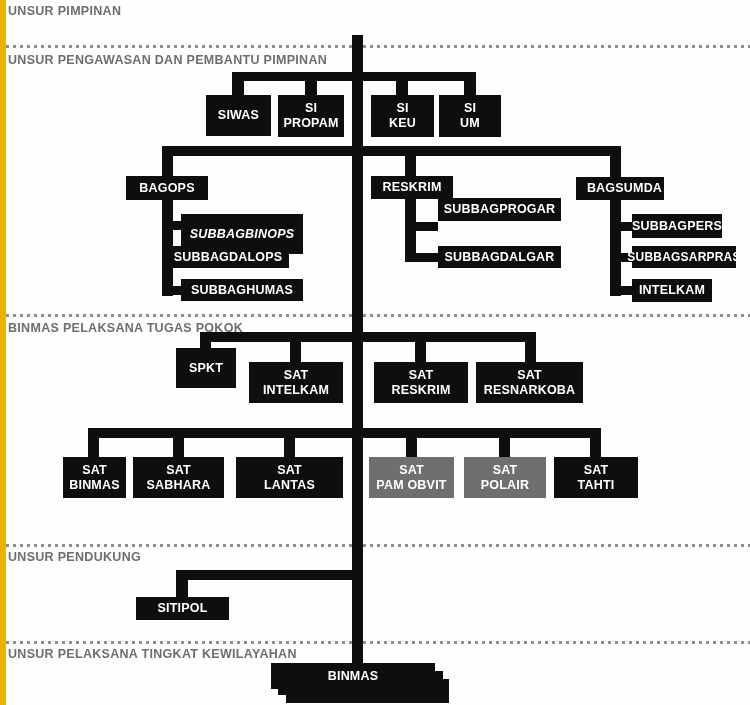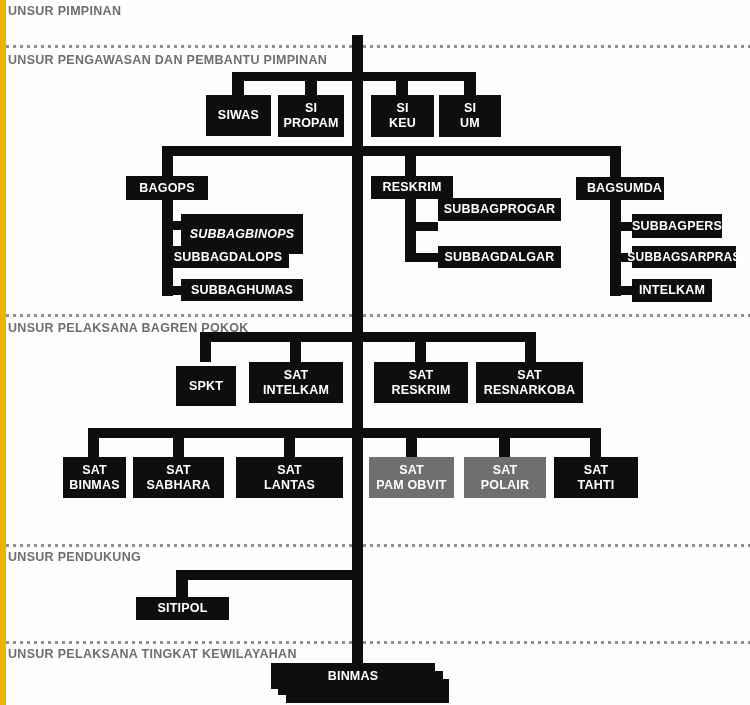--- a/index.html
+++ b/index.html
@@ -26,21 +26,21 @@
   .box.gray{background:#6f6f6f;}
   .stack{position:absolute;background:#0e0e0e;}
 </style>
 </head>
 <body>
 
 <div id="stage">
 
   <div class="sec-label" style="left:2px;top:4px;">UNSUR PIMPINAN</div>
   <div class="sec-label" style="left:2px;top:53px;">UNSUR PENGAWASAN DAN PEMBANTU PIMPINAN</div>
-  <div class="sec-label" style="left:2px;top:321px;">UNSUR PELAKSANA BAGREN POKOK</div>
+  <div class="sec-label" style="left:2px;top:321px;">BINMAS PELAKSANA TUGAS POKOK</div>
   <div class="sec-label" style="left:2px;top:550px;">UNSUR PENDUKUNG</div>
   <div class="sec-label" style="left:2px;top:647px;">UNSUR PELAKSANA TINGKAT KEWILAYAHAN</div>
 
   <div class="dots" style="top:45px;"></div>
   <div class="dots" style="top:314px;"></div>
   <div class="dots" style="top:544px;"></div>
   <div class="dots" style="top:641px;"></div>
 
   <div class="line" style="left:346px;top:35px;width:11px;height:635px;"></div>
 
@@ -82,21 +82,21 @@
   <div class="line" style="left:615px;top:286px;width:11px;height:9px;"></div>
   <div class="box" style="left:626px;top:214px;width:90px;height:24px;">SUBBAGPERS</div>
   <div class="box" style="left:626px;top:246px;width:104px;height:22px;font-size:12px;">SUBBAGSARPRAS</div>
   <div class="box" style="left:626px;top:279px;width:80px;height:23px;">INTELKAM</div>
 
   <div class="line" style="left:194px;top:332px;width:336px;height:10px;"></div>
   <div class="line" style="left:194px;top:341px;width:11px;height:21px;"></div>
   <div class="line" style="left:284px;top:341px;width:11px;height:21px;"></div>
   <div class="line" style="left:409px;top:341px;width:11px;height:21px;"></div>
   <div class="line" style="left:519px;top:341px;width:11px;height:21px;"></div>
-  <div class="box" style="left:170px;top:366px;width:60px;height:40px;">SPKT</div>
+  <div class="box" style="left:170px;top:348px;width:60px;height:40px;">SPKT</div>
   <div class="box" style="left:243px;top:362px;width:94px;height:41px;">SAT
 INTELKAM</div>
   <div class="box" style="left:368px;top:362px;width:94px;height:41px;">SAT
 RESKRIM</div>
   <div class="box" style="left:470px;top:362px;width:107px;height:41px;">SAT
 RESNARKOBA</div>
 
   <div class="line" style="left:82px;top:428px;width:513px;height:10px;"></div>
   <div class="line" style="left:82px;top:437px;width:11px;height:20px;"></div>
   <div class="line" style="left:167px;top:437px;width:11px;height:20px;"></div>

